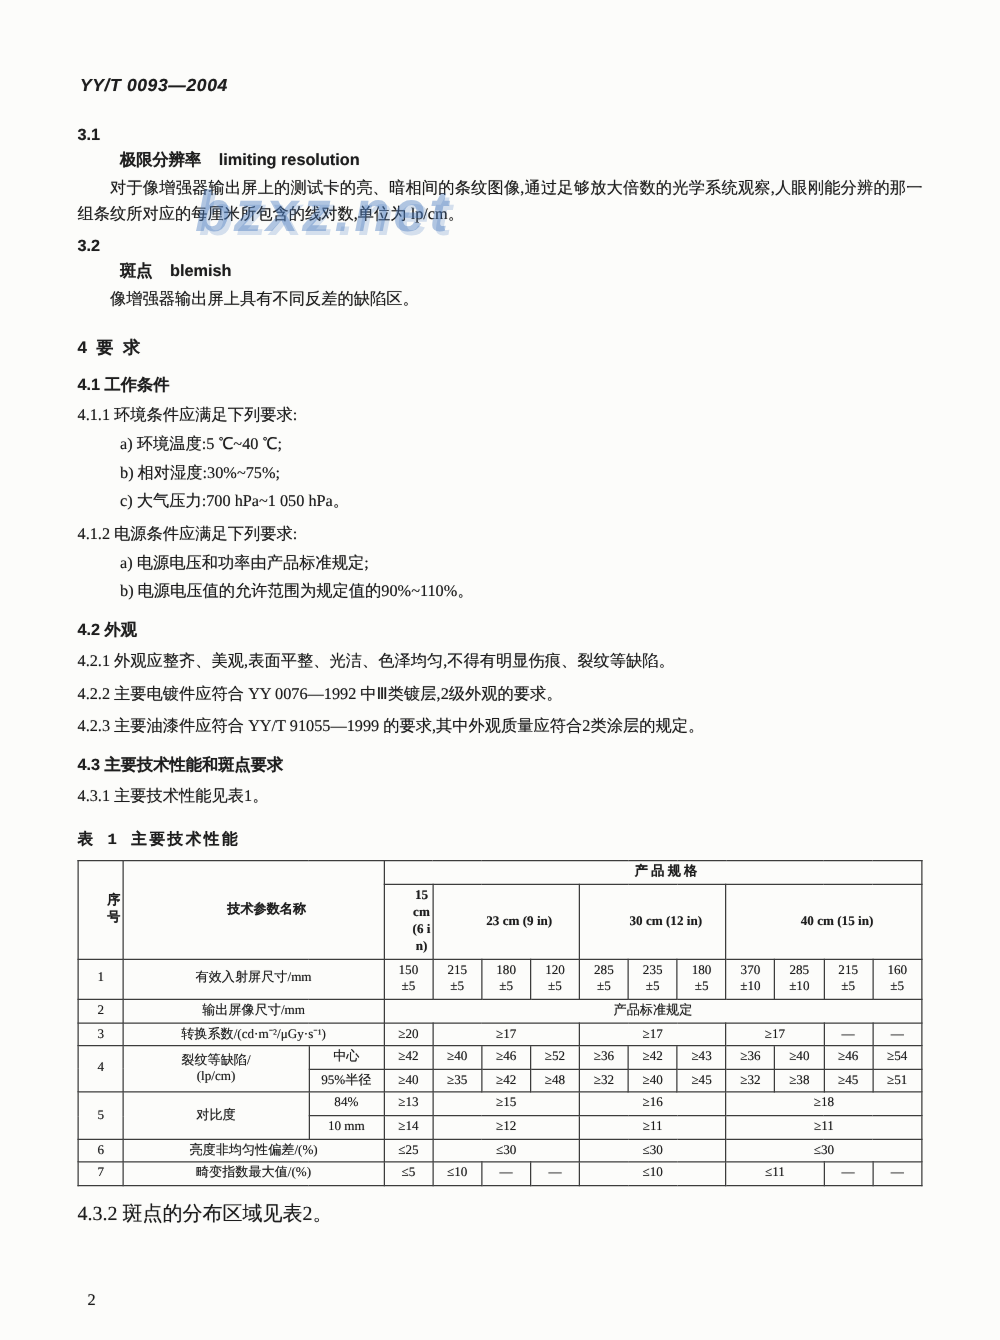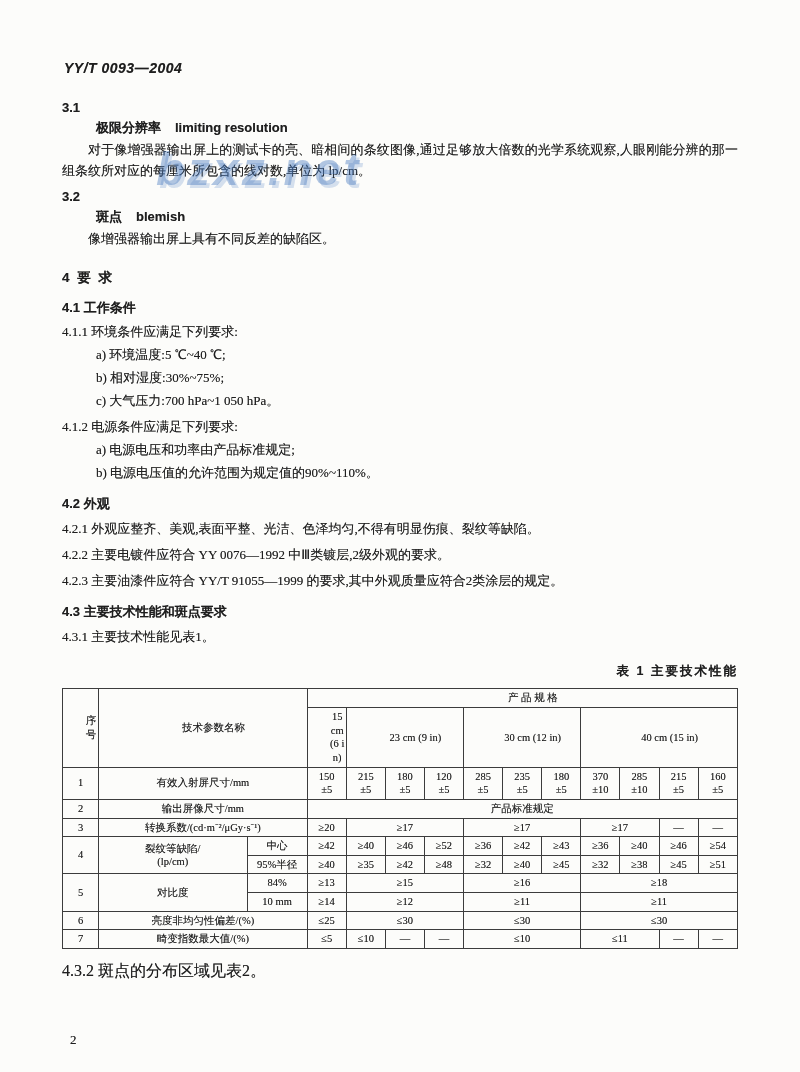--- a/index.html
+++ b/index.html
@@ -18,24 +18,24 @@
   .std-no{font-size:14px;font-weight:bold;letter-spacing:.5px;margin:8px 0 24px 2px;font-family:"Liberation Sans",sans-serif;font-style:italic;}
   .clause-num{font-size:13px;margin:6px 0 2px 0;font-weight:bold;font-family:"Liberation Sans",sans-serif;}
   .term-line{margin:4px 0 2px 34px;font-size:13px;font-weight:bold;font-family:"Liberation Sans",sans-serif;}
   .term-en{margin-left:14px;font-weight:bold;}
   .body-p{margin:2px 0 8px 0;font-size:13px;line-height:1.62;text-align:justify;text-indent:2em;}
   .sec-h1{font-size:13.5px;font-weight:bold;margin:20px 0 12px 0;letter-spacing:2px;font-family:"Liberation Sans",sans-serif;}
   .sec-h2{font-size:13px;font-weight:bold;margin:12px 0 6px 0;font-family:"Liberation Sans",sans-serif;}
   .lead{font-size:13px;margin:6px 0 4px 0;}
   .list-item{font-size:13px;margin:3px 0 3px 34px;line-height:1.55;}
   .num-p{font-size:13px;margin:6px 0 5px 0;line-height:1.55;}
-  .tbl-caption{text-align:right;font-size:12.5px;font-weight:bold;margin:16px 0 8px 0;letter-spacing:2px;font-family:Liberation Sans, sans-serif;}
+  .tbl-caption{text-align:left;font-size:12.5px;font-weight:bold;margin:16px 0 8px 0;letter-spacing:2px;font-family:Liberation Mono, monospace;}
   table.t1{width:676px;border-collapse:collapse;table-layout:fixed;font-size:10.5px;line-height:1.3;}
   table.t1 td,table.t1 th{border:1px solid #3c3c3c;padding:2px 1px;text-align:center;vertical-align:middle;font-weight:normal;white-space:pre-line;word-break:break-all;}
-  table.t1 th{font-weight:normal;padding-left:22px;}
+  table.t1 th{font-weight:bold;padding-left:22px;}
   .footer-p{font-size:16px;margin:12px 0 0 0;}
   .page-no{position:absolute;left:70px;top:1032px;font-size:13px;}
   .watermark{
     position:absolute;left:156px;top:142px;
     font-size:46px;font-weight:bold;font-style:italic;
     font-family:"Liberation Sans",sans-serif;
     color:rgba(72,122,190,.42);
     letter-spacing:3px;
     text-shadow:3px 3px 0 rgba(72,122,190,.22);
     pointer-events:none;z-index:5;

